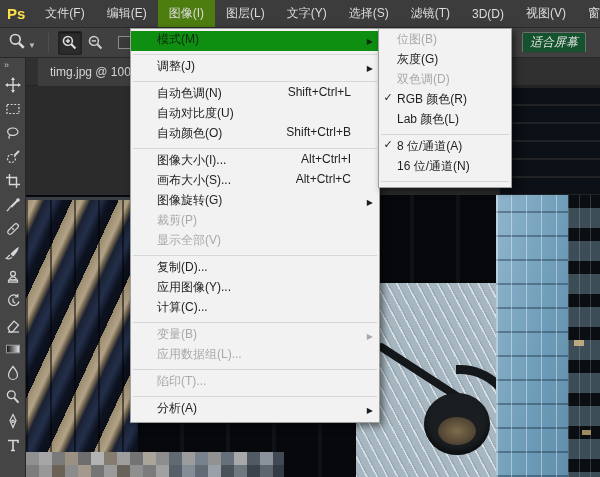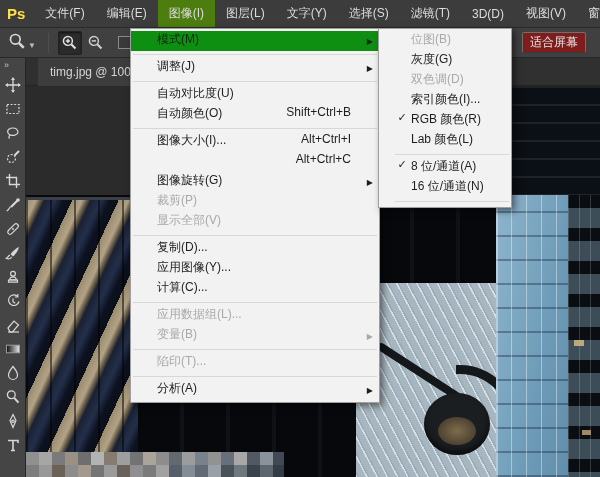--- a/index.html
+++ b/index.html
@@ -16,22 +16,22 @@
 
   
   .optionsbar{position:absolute;top:28px;left:0;right:0;height:30px;background:#404040;border-bottom:1px solid #282828;
     display:flex;align-items:center;z-index:5;}
   .ob-left{display:flex;align-items:center;padding-left:8px;}
   .caret{color:#bbb;font-size:8px;margin:6px 4px 0 2px;}
   .vsep{width:1px;height:20px;background:#2e2e2e;border-right:1px solid #4f4f4f;margin:0 8px;}
   .ob-btn{width:24px;height:24px;display:flex;align-items:center;justify-content:center;border:1px solid transparent;border-radius:2px;background:transparent;padding:0;margin:0 1px;}
   .ob-btn.pressed{background:#2b2b2b;border-color:#222;box-shadow:inset 0 1px 2px rgba(0,0,0,.6);}
   .ob-checkbox{position:absolute;left:118px;top:8px;width:13px;height:13px;border:1px solid #8a8a8a;background:#3a3a3a;}
-  .fit-btn{position:absolute;right:14px;top:4px;width:64px;height:21px;background:#7f1d1d;border:1px solid #6f6f6f;border-bottom-color:#3a3a3a;
-    border-radius:2px;color:#e6e6e6;font-size:12px;display:flex;align-items:center;justify-content:center;font-family:inherit;}
+  .fit-btn{position:absolute;right:14px;top:4px;width:64px;height:21px;background:#14532d;border:1px solid #6f6f6f;border-bottom-color:#3a3a3a;
+    border-radius:2px;color:#e6e6e6;font-size:12px;display:flex;align-items:center;justify-content:center;font-family:inherit;font-style:italic;}
 
   
   .toolsbar{position:absolute;top:58px;left:0;width:26px;bottom:0;background:#454545;border-right:1px solid #262626;z-index:6;
     display:flex;flex-direction:column;align-items:center;}
   .collapse{color:#c4c4c4;font-size:9px;letter-spacing:1px;height:15px;line-height:15px;width:100%;text-align:left;padding-left:4px;}
   .tool{width:24px;height:24px;display:flex;align-items:center;justify-content:center;flex:0 0 auto;}
   .tool svg{display:block;}
 
   
   #canvas{position:absolute;left:26px;top:58px;right:0;bottom:0;background:#2b2b2b;overflow:hidden;}
@@ -70,21 +70,21 @@
     background-image:repeating-linear-gradient(180deg, rgba(165,150,115,.14) 0 2px, transparent 2px 18px);}
   .mosaic{left:0;top:394px;width:258px;height:25px;z-index:3;}
   .mosaic .row{height:13px;}
   .mosaic .r1{background:linear-gradient(90deg,#909090 0 13px,#a6a6a6 13px 26px,#7a7a7a 26px 39px,#9a9183 39px 52px,#6e6e6e 52px 65px,#b3b3b3 65px 78px,#857b6e 78px 91px,#9e9e9e 91px 104px,#737373 104px 117px,#aba49b 117px 130px,#8d8d8d 130px 143px,#616971 143px 156px,#9c9c9c 156px 169px,#78828c 169px 182px,#929292 182px 195px,#67707a 195px 208px,#a8a8a8 208px 221px,#515a64 221px 234px,#8a929b 234px 247px,#414a54 247px 258px);}
   .mosaic .r2{height:12px;background:linear-gradient(90deg,#7d7d7d 0 13px,#989898 13px 26px,#6a6257 26px 39px,#8c8c8c 39px 52px,#a39a8d 52px 65px,#757575 65px 78px,#9b9b9b 78px 91px,#68625a 91px 104px,#8f8f8f 104px 117px,#7b7b7b 117px 130px,#a1a1a1 130px 143px,#55606a 143px 156px,#848c95 156px 169px,#626b75 169px 182px,#9aa0a8 182px 195px,#495258 195px 208px,#70787f 208px 221px,#3a424c 221px 234px,#5d656e 234px 247px,#333b45 247px 258px);}
 
   
   .menu{position:absolute;background:#f2f2f2;border:1px solid #9f9f9f;box-shadow:3px 3px 7px rgba(0,0,0,.5);
     font-size:12px;color:#1e1e1e;padding:2px 0;}
   #image-menu{left:130px;top:28px;width:250px;z-index:40;}
-  #mode-menu{left:378px;top:28px;width:134px;z-index:41;padding-left:14px;}
+  #mode-menu{left:378px;top:28px;width:134px;z-index:41;}
   .mi{height:20px;display:flex;align-items:flex-start;padding-right:8px;position:relative;cursor:default;}
   .mi .chk{width:26px;text-align:center;font-size:11px;flex:0 0 auto;}
   #mode-menu .mi .chk{width:18px;}
   .mi.checked .chk::before{content:"✓";}
   .mi .sc{margin-left:auto;padding-right:20px;}
   .mi.has-sub::after{content:"▶";position:absolute;right:6px;top:50%;transform:translateY(-50%);font-size:8px;}
   .mi.disabled{color:#a9a9a9;}
   .mi.hl{background:var(--menu-highlight);color:#0d290d;}
   .msep{height:7px;display:flex;align-items:center;padding:0 2px;}
   .msep::before{content:"";width:100%;height:1px;background:#d7d7d7;}
@@ -276,35 +276,41 @@
         <span class="lbl">模式(M)</span>
       </div>
     <div class="msep"></div>
     <div class="mi has-sub">
         <span class="chk"></span>
         <span class="lbl">调整(J)</span>
       </div>
     <div class="msep"></div>
     <div class="mi">
         <span class="chk"></span>
+        <span class="lbl">自动色调(N)</span>
+        <span class="sc">Shift+Ctrl+L</span>
+      </div>
+    <div class="mi">
+        <span class="chk"></span>
         <span class="lbl">自动对比度(U)</span>
       </div>
     <div class="mi">
         <span class="chk"></span>
         <span class="lbl">自动颜色(O)</span>
         <span class="sc">Shift+Ctrl+B</span>
       </div>
     <div class="msep"></div>
     <div class="mi">
         <span class="chk"></span>
         <span class="lbl">图像大小(I)...</span>
         <span class="sc">Alt+Ctrl+I</span>
       </div>
     <div class="mi">
         <span class="chk"></span>
+        <span class="lbl">画布大小(S)...</span>
         <span class="sc">Alt+Ctrl+C</span>
       </div>
     <div class="mi has-sub">
         <span class="chk"></span>
         <span class="lbl">图像旋转(G)</span>
       </div>
     <div class="mi disabled">
         <span class="chk"></span>
         <span class="lbl">裁剪(P)</span>
       </div>
@@ -319,28 +325,28 @@
       </div>
     <div class="mi">
         <span class="chk"></span>
         <span class="lbl">应用图像(Y)...</span>
       </div>
     <div class="mi">
         <span class="chk"></span>
         <span class="lbl">计算(C)...</span>
       </div>
     <div class="msep"></div>
+    <div class="mi has-sub disabled">
+        <span class="chk"></span>
+        <span class="lbl">变量(B)</span>
+      </div>
     <div class="mi disabled">
         <span class="chk"></span>
         <span class="lbl">应用数据组(L)...</span>
       </div>
-    <div class="mi has-sub disabled">
-        <span class="chk"></span>
-        <span class="lbl">变量(B)</span>
-      </div>
     <div class="msep"></div>
     <div class="mi disabled">
         <span class="chk"></span>
         <span class="lbl">陷印(T)...</span>
       </div>
     <div class="msep"></div>
     <div class="mi has-sub">
         <span class="chk"></span>
         <span class="lbl">分析(A)</span>
       </div>
@@ -352,24 +358,20 @@
         <span class="lbl">位图(B)</span>
       </div>
     <div class="mi">
         <span class="chk"></span>
         <span class="lbl">灰度(G)</span>
       </div>
     <div class="mi disabled">
         <span class="chk"></span>
         <span class="lbl">双色调(D)</span>
       </div>
-    <div class="mi">
-        <span class="chk"></span>
-        <span class="lbl">索引颜色(I)...</span>
-      </div>
     <div class="mi checked">
         <span class="chk"></span>
         <span class="lbl">RGB 颜色(R)</span>
       </div>
     <div class="mi">
         <span class="chk"></span>
         <span class="lbl">Lab 颜色(L)</span>
       </div>
     <div class="msep"></div>
     <div class="mi checked">

